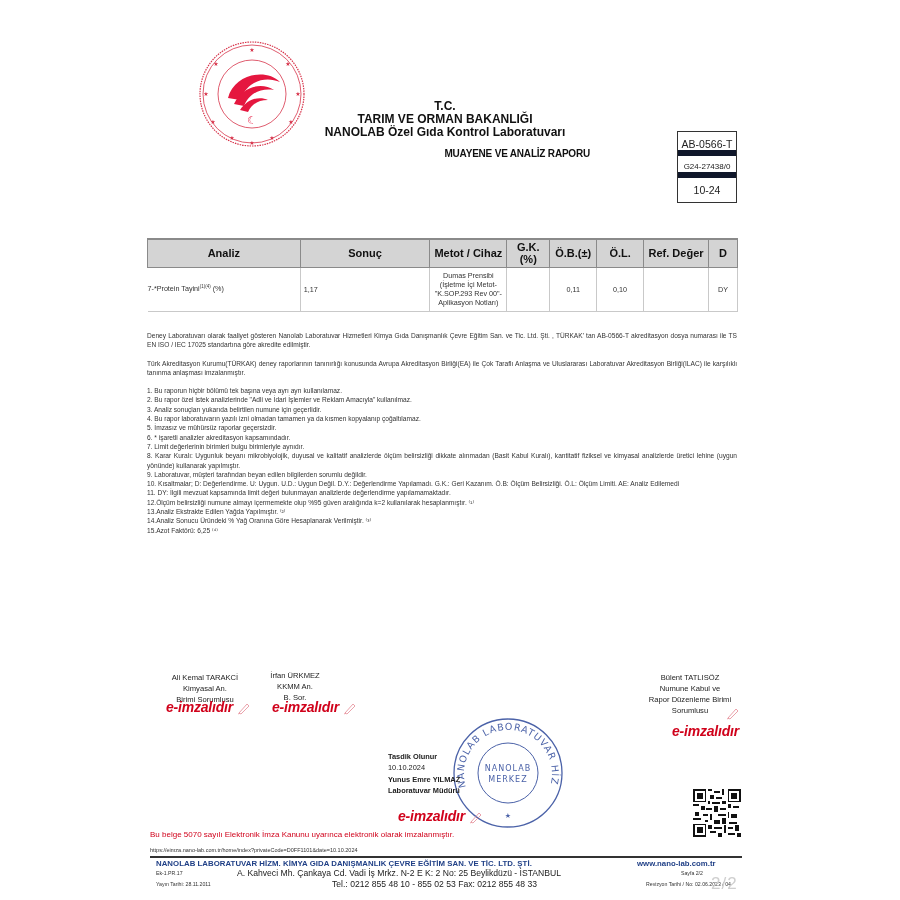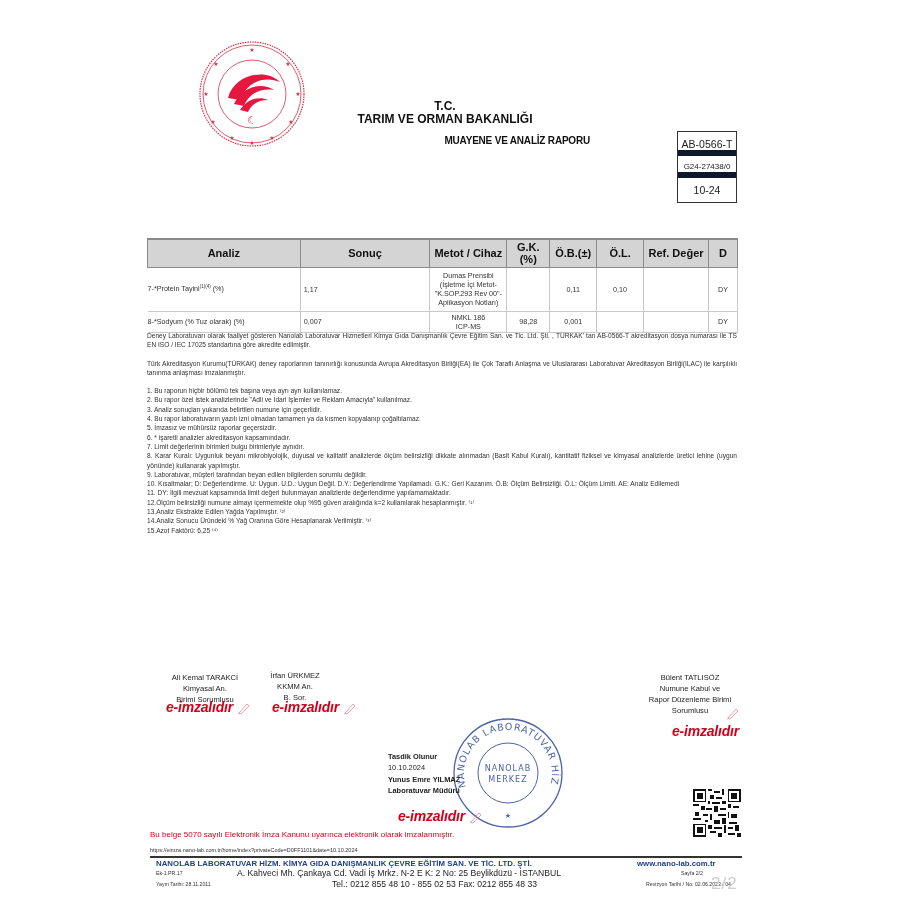--- a/index.html
+++ b/index.html
@@ -97,20 +97,21 @@
     <path d="M32 60 C 38 36, 70 30, 84 44 C 70 38, 52 42, 44 62 Z" fill="#e5173f"></path>
     <path d="M38 66 C 46 48, 66 44, 78 52 C 66 50, 54 54, 48 68 Z" fill="#e5173f"></path>
     <path d="M44 72 C 52 60, 64 58, 72 62 C 62 62, 56 66, 52 74 Z" fill="#e5173f"></path>
     <text x="56" y="86" font-size="11" fill="#e5173f" text-anchor="middle" font-family="DejaVu Sans, sans-serif">☾</text>
   </svg>
 </div>
 
 <div class="abs titles">
   <div class="t1">T.C.</div>
   <div class="t2">TARIM VE ORMAN BAKANLIĞI</div>
+  <div class="t3">NANOLAB Özel Gıda Kontrol Laboratuvarı</div>
   <div class="t4">MUAYENE VE ANALİZ RAPORU</div>
 </div>
 
 <div class="abs refbox">
   <div class="r1">AB-0566-T</div>
   <div class="r2">G24-27438/0</div>
   <div class="r3">10-24</div>
 </div>
 
 <table class="results">
@@ -142,33 +143,20 @@
       <td class="l">1,17</td>
       <td class="c">
         <div>Dumas Prensibi</div>
         <div>(İşletme İçi Metot-</div>
         <div>"K.SOP.293 Rev 00"-</div>
         <div>Aplikasyon Notları)</div>
       </td>
       <td class="c"></td>
       <td class="c">0,11</td>
       <td class="c">0,10</td>
-      <td class="c"></td>
-      <td class="c">DY</td>
-    </tr>
-    <tr class="r2">
-      <td class="l first"><span>8-*Sodyum (% Tuz olarak) (%)</span></td>
-      <td class="l">0,007</td>
-      <td class="c">
-        <div>NMKL 186</div>
-        <div>ICP-MS</div>
-      </td>
-      <td class="c">98,28</td>
-      <td class="c">0,001</td>
-      <td class="c"></td>
       <td class="c"></td>
       <td class="c">DY</td>
     </tr>
   </tbody>
 </table>
 
 <div class="abs notes">
   <p class="par">Deney Laboratuvarı olarak faaliyet gösteren Nanolab Laboratuvar Hizmetleri Kimya Gıda Danışmanlık Çevre Eğitim San. ve Tic. Ltd. Şti. , TÜRKAK' tan AB-0566-T akreditasyon dosya numarası ile TS EN ISO / IEC 17025 standartına göre akredite edilmiştir.</p>
   <p class="par">Türk Akreditasyon Kurumu(TÜRKAK) deney raporlarının tanınırlığı konusunda Avrupa Akreditasyon Birliği(EA) ile Çok Taraflı Anlaşma ve Uluslararası Laboratuvar Akreditasyon Birliği(ILAC) ile karşılıklı tanınma anlaşması imzalanmıştır.</p>
   <div class="items">

